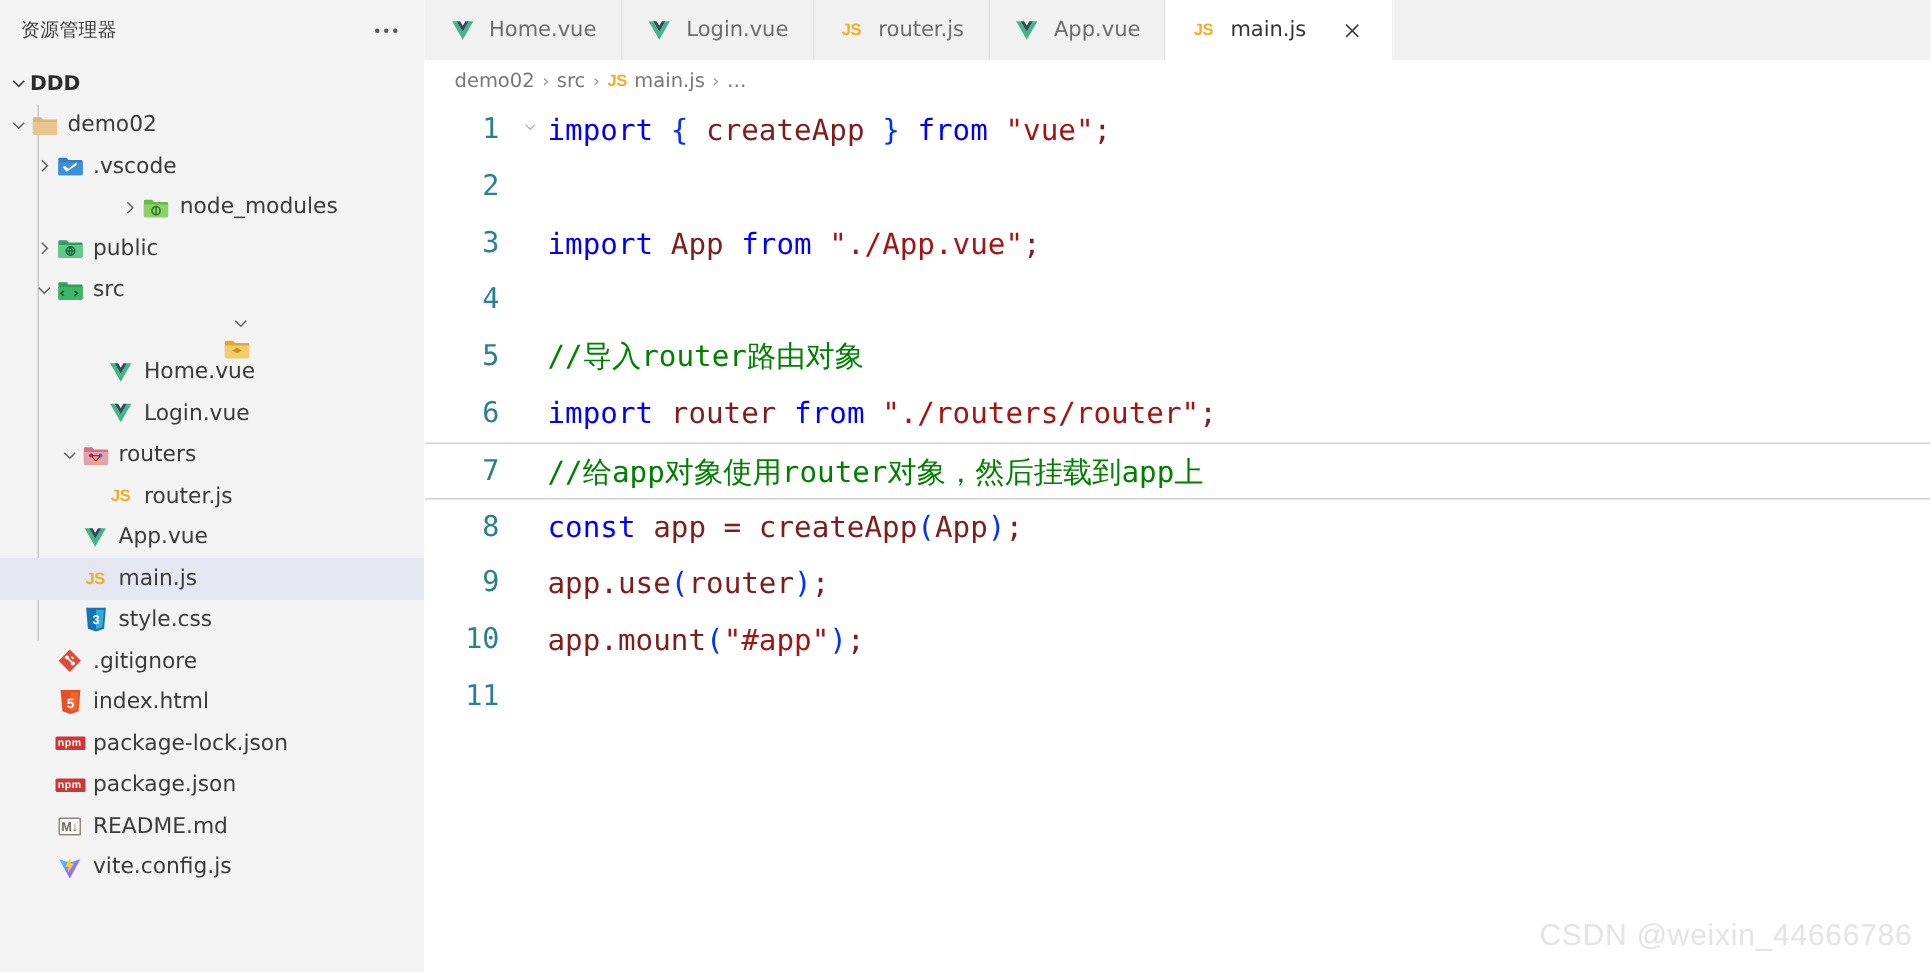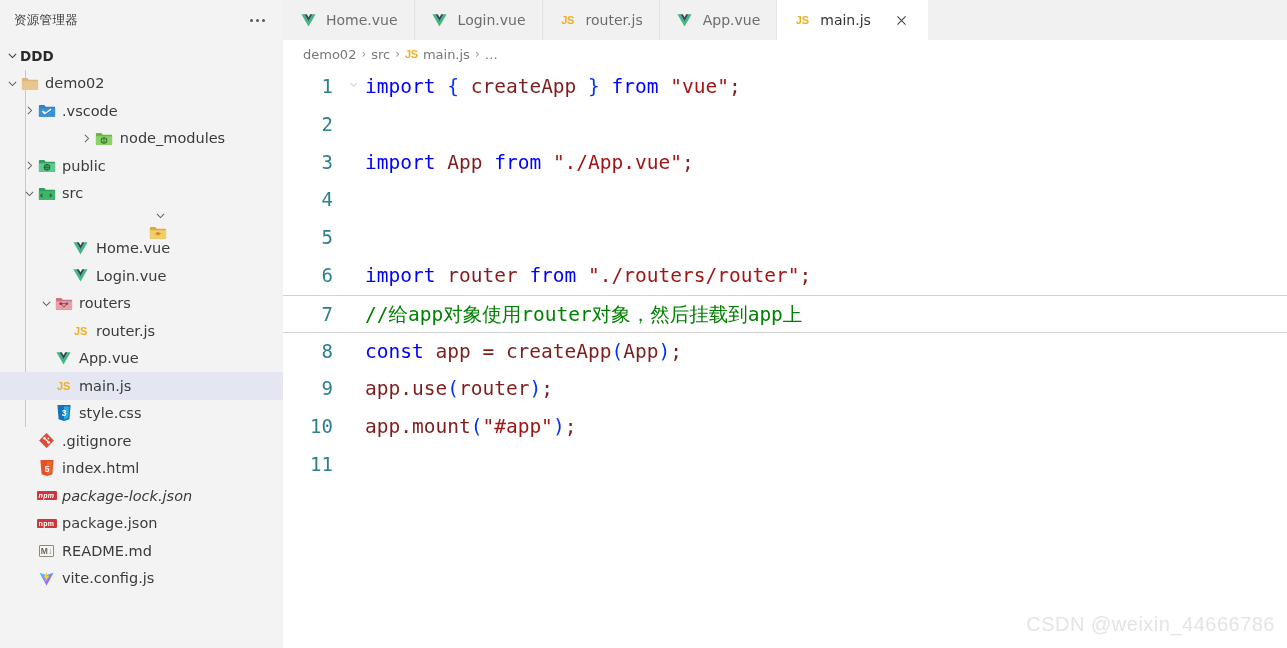--- a/index.html
+++ b/index.html
@@ -325,21 +325,21 @@
             <span class="twisty"></span>
             <span class="ficon">
               <svg width="16" height="17" viewBox="0 0 16 18">
                 <path d="M1 0h14l-1.3 15L8 17l-5.7-2z" fill="#e34f26"></path>
                 <path d="M8 1.6v13.8l4.5-1.6L13.6 1.6z" fill="#ef652a"></path>
                 <text x="8" y="12.5" font-size="9.5" font-family="Liberation Sans" font-weight="bold" fill="#fff" text-anchor="middle">5</text>
               </svg>
             </span>
             <span class="lbl">index.html</span>
           </div>
-          <div class="row" style="padding-left: 21px; font-style: italic;">
+          <div class="row" style="padding-left: 21px;">
             <span class="twisty"></span>
             <span class="ficon">
               <span class="npmbadge">npm</span>
             </span>
             <span class="lbl">package-lock.json</span>
           </div>
           <div class="row" style="padding-left: 21px;">
             <span class="twisty"></span>
             <span class="ficon">
               <span class="npmbadge">npm</span>
@@ -466,20 +466,21 @@
             <div class="ctext"><span class="k">import</span><span class="p"> App </span><span class="k">from</span><span class="p"> </span><span class="s">"./App.vue"</span><span class="p">;</span></div>
           </div>
           <div class="cline">
             <div class="gutter">4</div>
             <div class="foldzone"></div>
             <div class="ctext"></div>
           </div>
           <div class="cline">
             <div class="gutter">5</div>
             <div class="foldzone"></div>
+            <div class="ctext"><span class="c">//导入router路由对象</span></div>
           </div>
           <div class="cline">
             <div class="gutter">6</div>
             <div class="foldzone"></div>
             <div class="ctext"><span class="k">import</span><span class="p"> router </span><span class="k">from</span><span class="p"> </span><span class="s">"./routers/router"</span><span class="p">;</span></div>
           </div>
           <div class="cline active">
             <div class="gutter">7</div>
             <div class="foldzone"></div>
             <div class="ctext"><span class="c">//给app对象使用router对象，然后挂载到app上</span></div>

